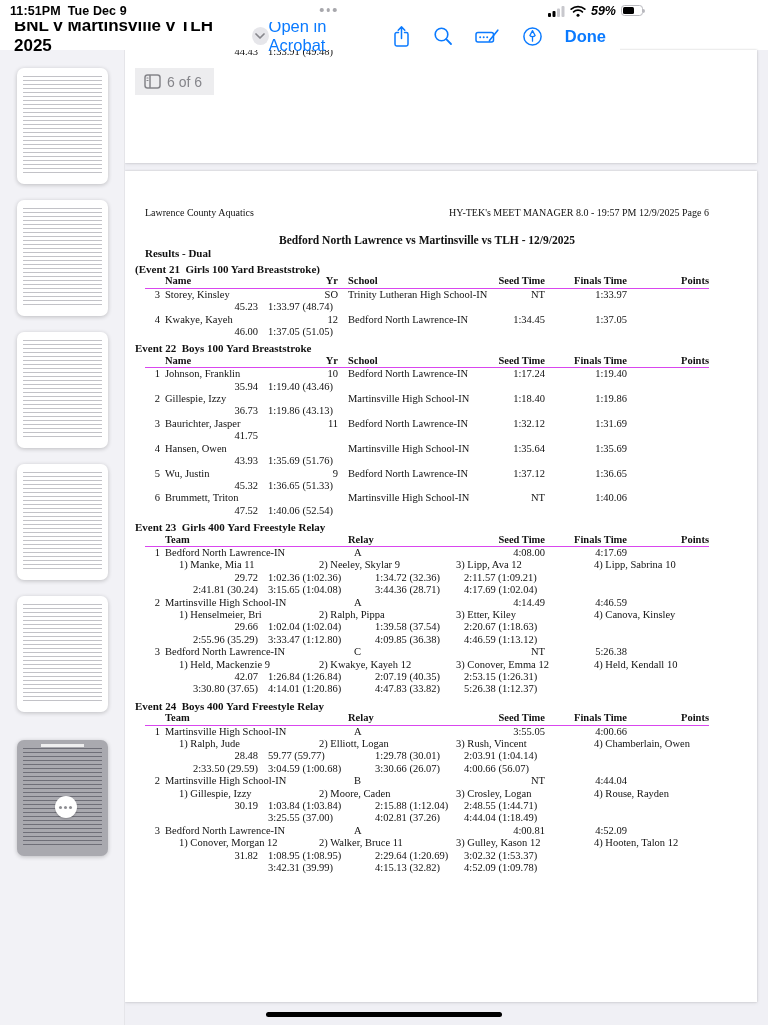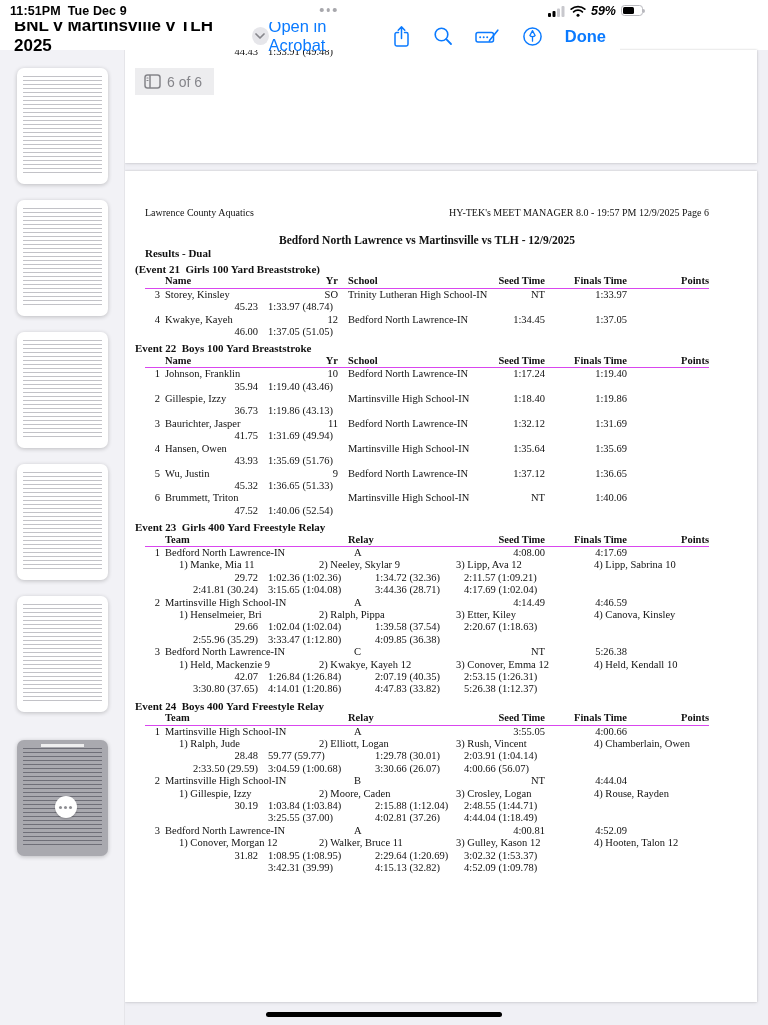--- a/index.html
+++ b/index.html
@@ -273,21 +273,20 @@
               <span class="c-place">3</span>
               <span class="c-name">Baurichter, Jasper</span>
               <span class="c-yr">11</span>
               <span class="c-school">Bedford North Lawrence-IN</span>
               <span class="c-seed">1:32.12</span>
               <span class="c-finals">1:31.69</span>
               <span class="c-pts"></span>
             </div>
             <div class="splitg">
               <span class="s1">41.75</span>
-              <span class="s2">1:31.69 (49.94)</span>
             </div>
             <div class="rowg">
               <span class="c-place">4</span>
               <span class="c-name">Hansen, Owen</span>
               <span class="c-yr"></span>
               <span class="c-school">Martinsville High School-IN</span>
               <span class="c-seed">1:35.64</span>
               <span class="c-finals">1:35.69</span>
               <span class="c-pts"></span>
             </div>
@@ -378,20 +377,21 @@
             <div class="splitg rsplit">
               <span class="s1">29.66</span>
               <span class="s2">1:02.04 (1:02.04)</span>
               <span class="s2">1:39.58 (37.54)</span>
               <span class="s2">2:20.67 (1:18.63)</span>
             </div>
             <div class="splitg rsplit">
               <span class="s1">2:55.96 (35.29)</span>
               <span class="s2">3:33.47 (1:12.80)</span>
               <span class="s2">4:09.85 (36.38)</span>
+              <span class="s2">4:46.59 (1:13.12)</span>
             </div>
             <div class="rowg">
               <span class="c-place">3</span>
               <span class="c-name">Bedford North Lawrence-IN</span>
               <span class="c-yr"></span>
               <span class="c-school c-relay">C</span>
               <span class="c-seed">NT</span>
               <span class="c-finals">5:26.38</span>
               <span class="c-pts"></span>
             </div>

